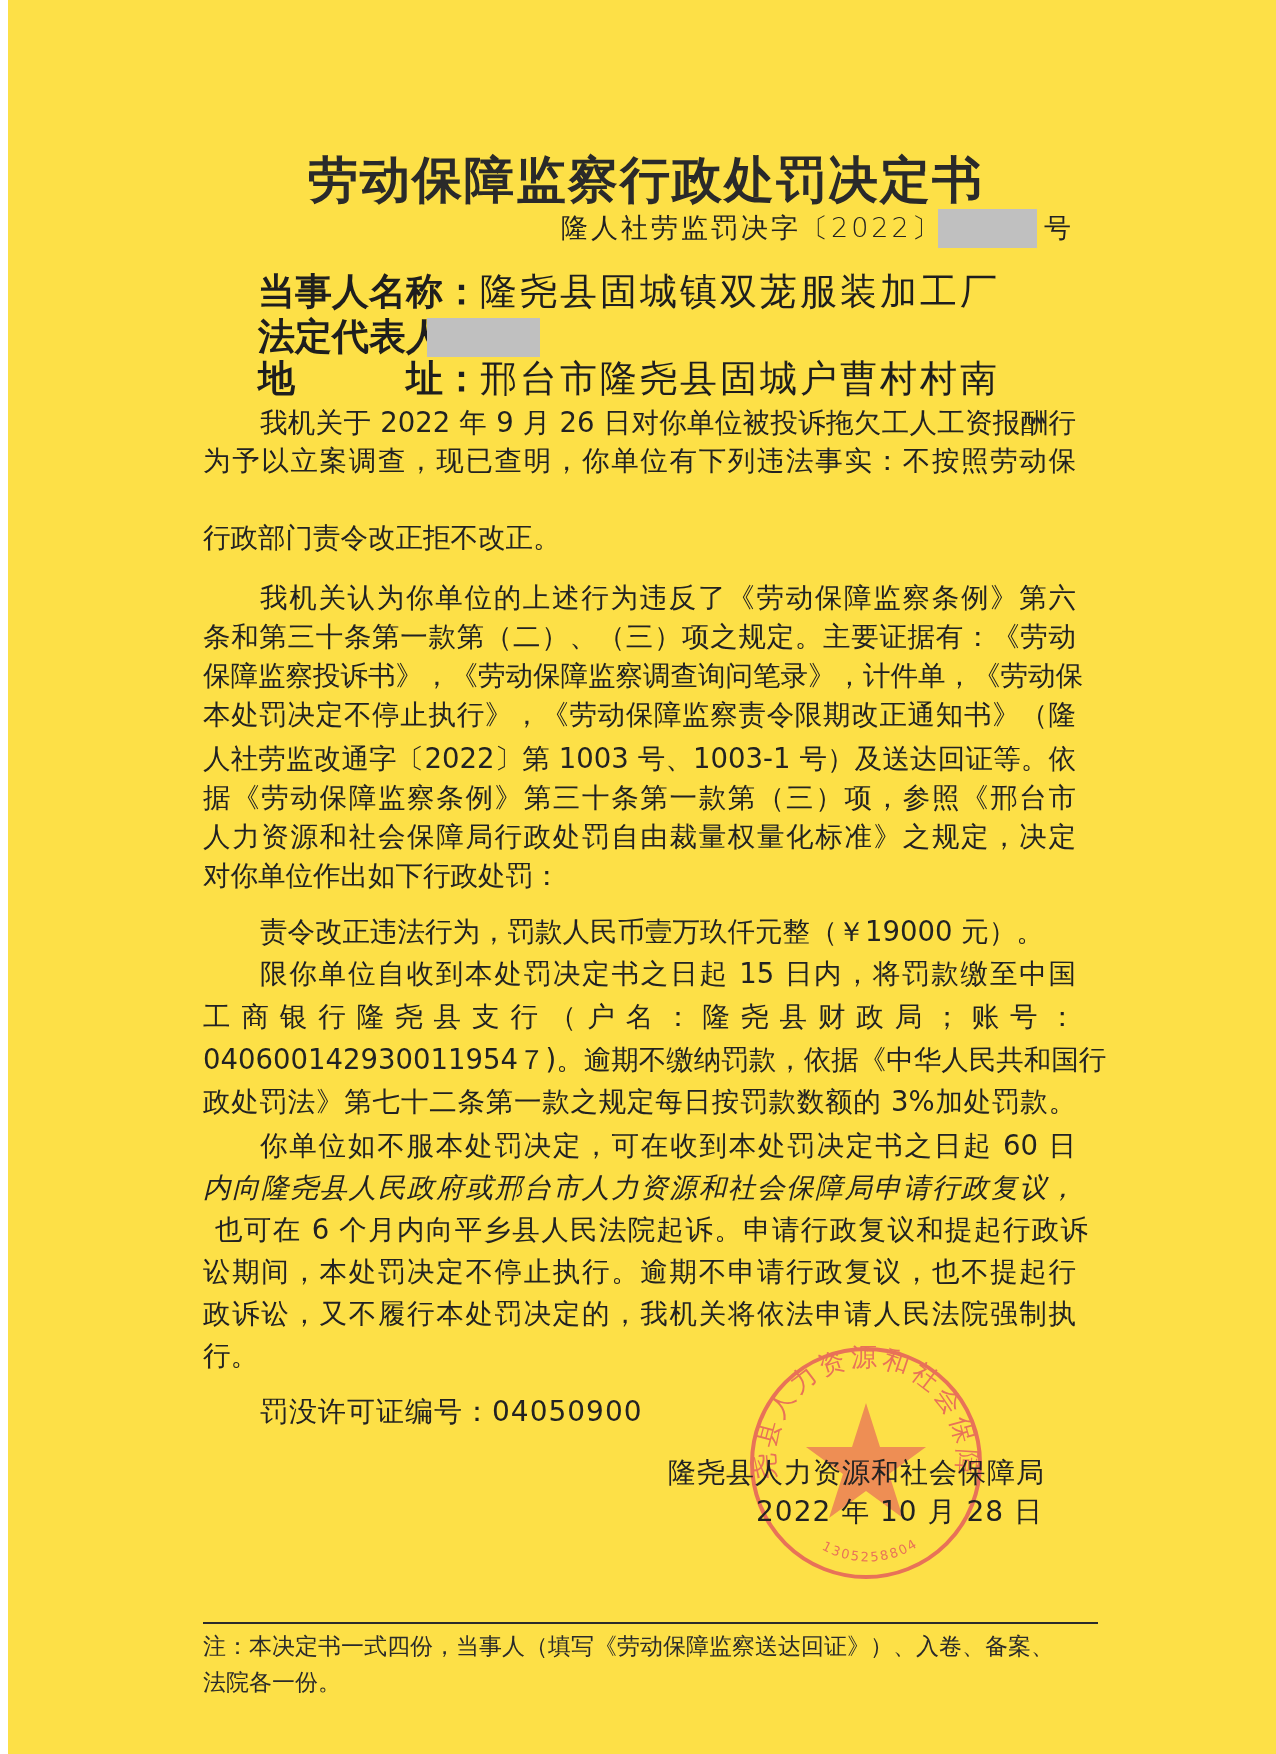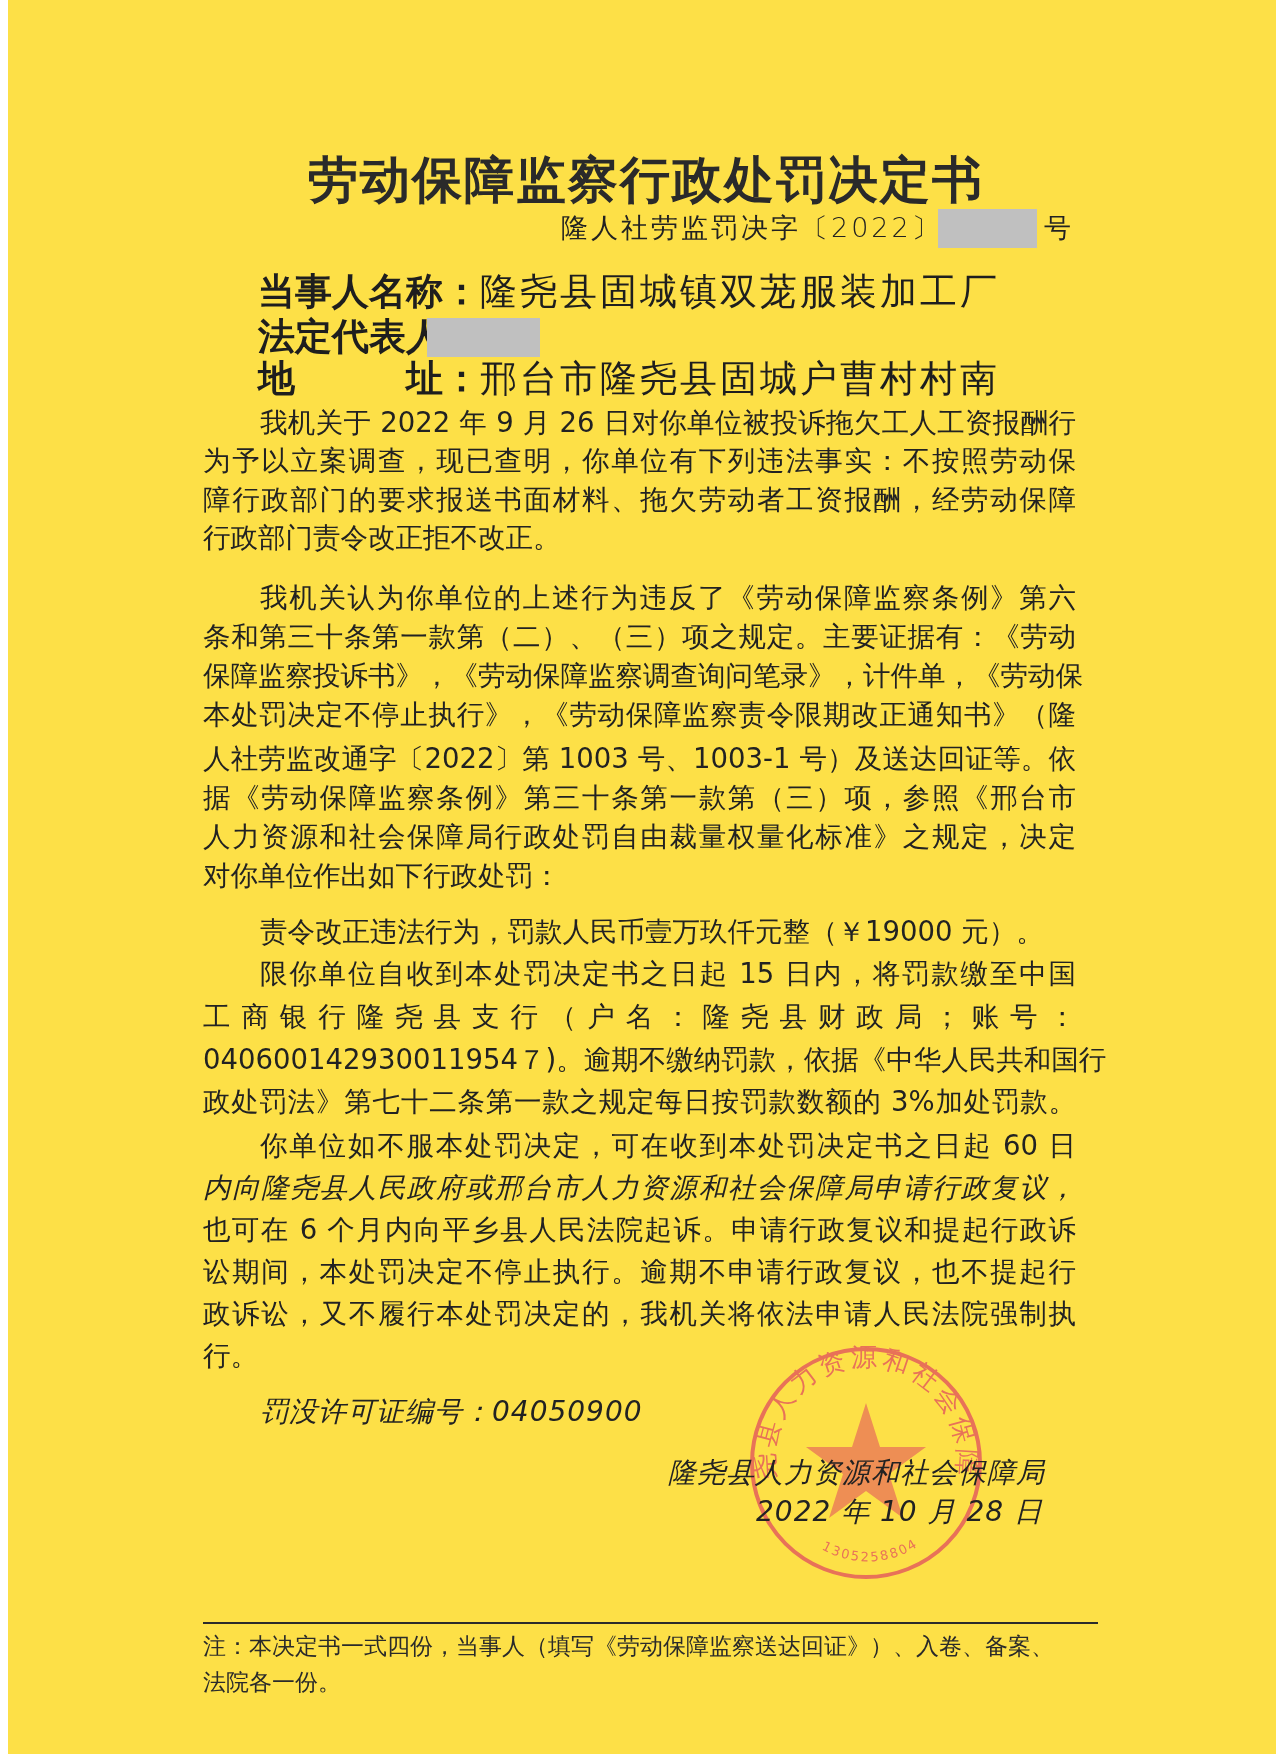--- a/index.html
+++ b/index.html
@@ -33,21 +33,21 @@
       position: absolute; left: 195px; width: 873px;
       font-size: 27.5px; line-height: 38px; white-space: nowrap;
       font-family: "DejaVu Sans", "Liberation Sans", sans-serif; color: #222;
       text-align: justify; text-align-last: justify;
     }
     .line.indent { left: 252px; width: 816px; }
     .line.last { text-align-last: left; }
     .sign {
       position: absolute; font-size: 28px; line-height: 40px;
       font-family: "DejaVu Sans", "Liberation Sans", sans-serif; color: #222;
-      white-space: nowrap; letter-spacing: 1px; font-style: italic;
+      white-space: nowrap; letter-spacing: 1px;
     }
     .rule { position: absolute; left: 195px; width: 895px; top: 1622px; height: 2px; background: #2b2b2b; }
     .note {
       position: absolute; left: 195px; font-size: 23px; line-height: 36px;
       font-family: "DejaVu Sans", "Liberation Sans", sans-serif; color: #2a2a2a; white-space: nowrap;
     }
     .stamp { position: absolute; left: 740px; top: 1345px; width: 236px; height: 236px; opacity: 0.72; pointer-events: none; }
   </style>
 </head>
 <body>
@@ -68,42 +68,41 @@
   <div class="hdr" style="top:317px;">
     <span class="lbl">法定代表人：</span>
   </div>
   <div class="redact" style="left:419px; top:318px; width:113px; height:39px;"></div>
   <div class="hdr" style="top:359px;">
     <span class="lbl">地　　　址：</span><span class="val">邢台市隆尧县固城户曹村村南</span>
   </div>
 
   <div class="line indent" style="top:403px;">我机关于 2022 年 9 月 26 日对你单位被投诉拖欠工人工资报酬行</div>
   <div class="line" style="top:441px;">为予以立案调查，现已查明，你单位有下列违法事实：不按照劳动保</div>
-  <div class="line" style="top:480px;">障行政部门的要求报送书面材料、拖欠劳动者工资报酬，经劳动保障</div>
   <div class="line indent" style="top:578px;">我机关认为你单位的上述行为违反了《劳动保障监察条例》第六</div>
 
   <div class="line last" style="top:518px;">行政部门责令改正拒不改正。</div>
   <div class="line" style="top:617px;">条和第三十条第一款第（二）、（三）项之规定。主要证据有：《劳动</div>
   <div class="line" style="top:656px;">保障监察投诉书》，《劳动保障监察调查询问笔录》，计件单，《劳动保</div>
   <div class="line" style="top:695px;">本处罚决定不停止执行》，《劳动保障监察责令限期改正通知书》（隆</div>
   <div class="line" style="top:739px;">人社劳监改通字〔2022〕第 1003 号、1003-1 号）及送达回证等。依</div>
   <div class="line" style="top:778px;">据《劳动保障监察条例》第三十条第一款第（三）项，参照《邢台市</div>
   <div class="line" style="top:817px;">人力资源和社会保障局行政处罚自由裁量权量化标准》之规定，决定</div>
   <div class="line last" style="top:856px;">对你单位作出如下行政处罚：</div>
 
   <div class="line indent last" style="top:912px;">责令改正违法行为，罚款人民币壹万玖仟元整（￥19000 元）。</div>
 
   <div class="line indent" style="top:954px;">限你单位自收到本处罚决定书之日起 15 日内，将罚款缴至中国</div>
   <div class="line" style="top:997px;">工商银行隆尧县支行（户名：隆尧县财政局；账号：</div>
   <div class="line" style="top:1040px;">040600142930011954７)。逾期不缴纳罚款，依据《中华人民共和国行</div>
   <div class="line" style="top:1082px;">政处罚法》第七十二条第一款之规定每日按罚款数额的 3%加处罚款。</div>
 
   <div class="line indent" style="top:1126px;">你单位如不服本处罚决定，可在收到本处罚决定书之日起 60 日</div>
   <div class="line" style="top:1168px;font-style:italic;">内向隆尧县人民政府或邢台市人力资源和社会保障局申请行政复议，</div>
-  <div class="line" style="top:1210px;">也可在 6 个月内向平乡县人民法院起诉。申请行政复议和提起行政诉</div>
+  <div class="line" style="top:1210px;margin-left:12px;">也可在 6 个月内向平乡县人民法院起诉。申请行政复议和提起行政诉</div>
   <div class="line" style="top:1252px;">讼期间，本处罚决定不停止执行。逾期不申请行政复议，也不提起行</div>
   <div class="line" style="top:1294px;">政诉讼，又不履行本处罚决定的，我机关将依法申请人民法院强制执</div>
   <div class="line last" style="top:1336px;">行。</div>
 
   <div class="sign" style="left:252px; top:1392px;">
     <span>罚没许可证编号：</span><span>04050900</span>
   </div>
 
   <svg class="stamp" viewBox="0 0 236 236">
     <defs>

